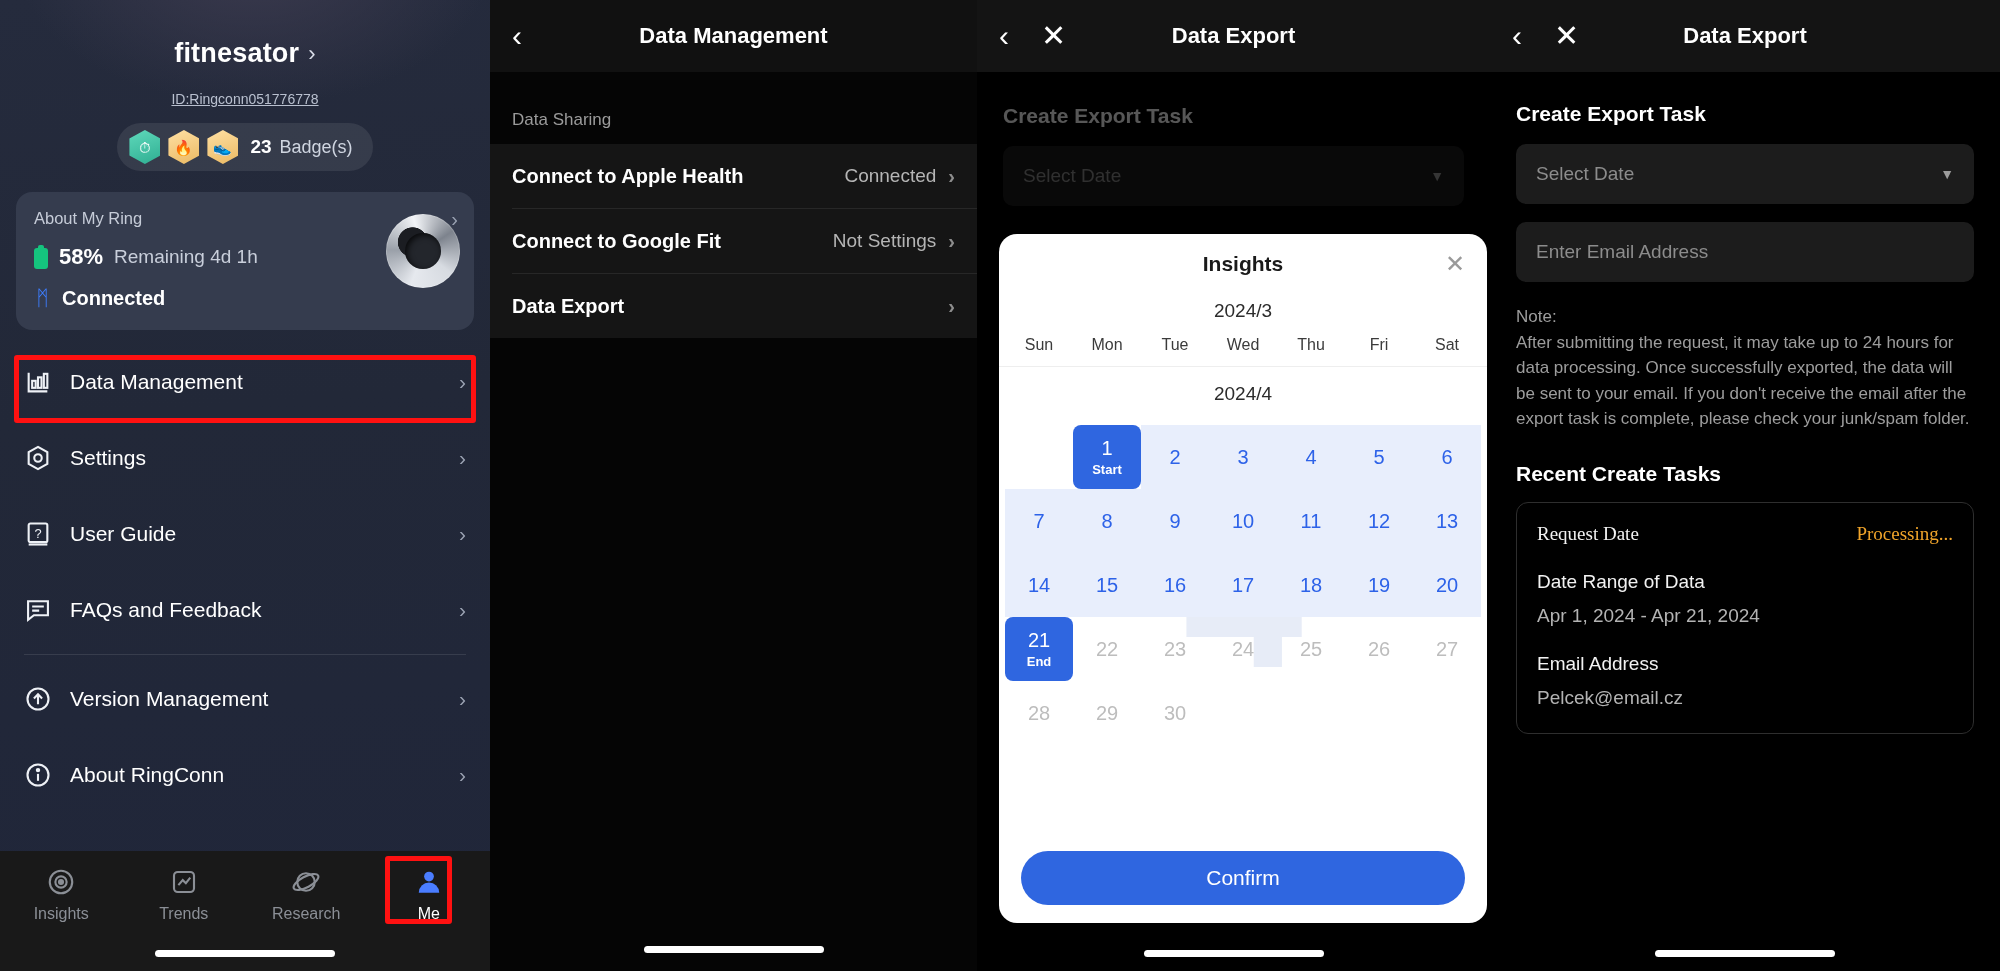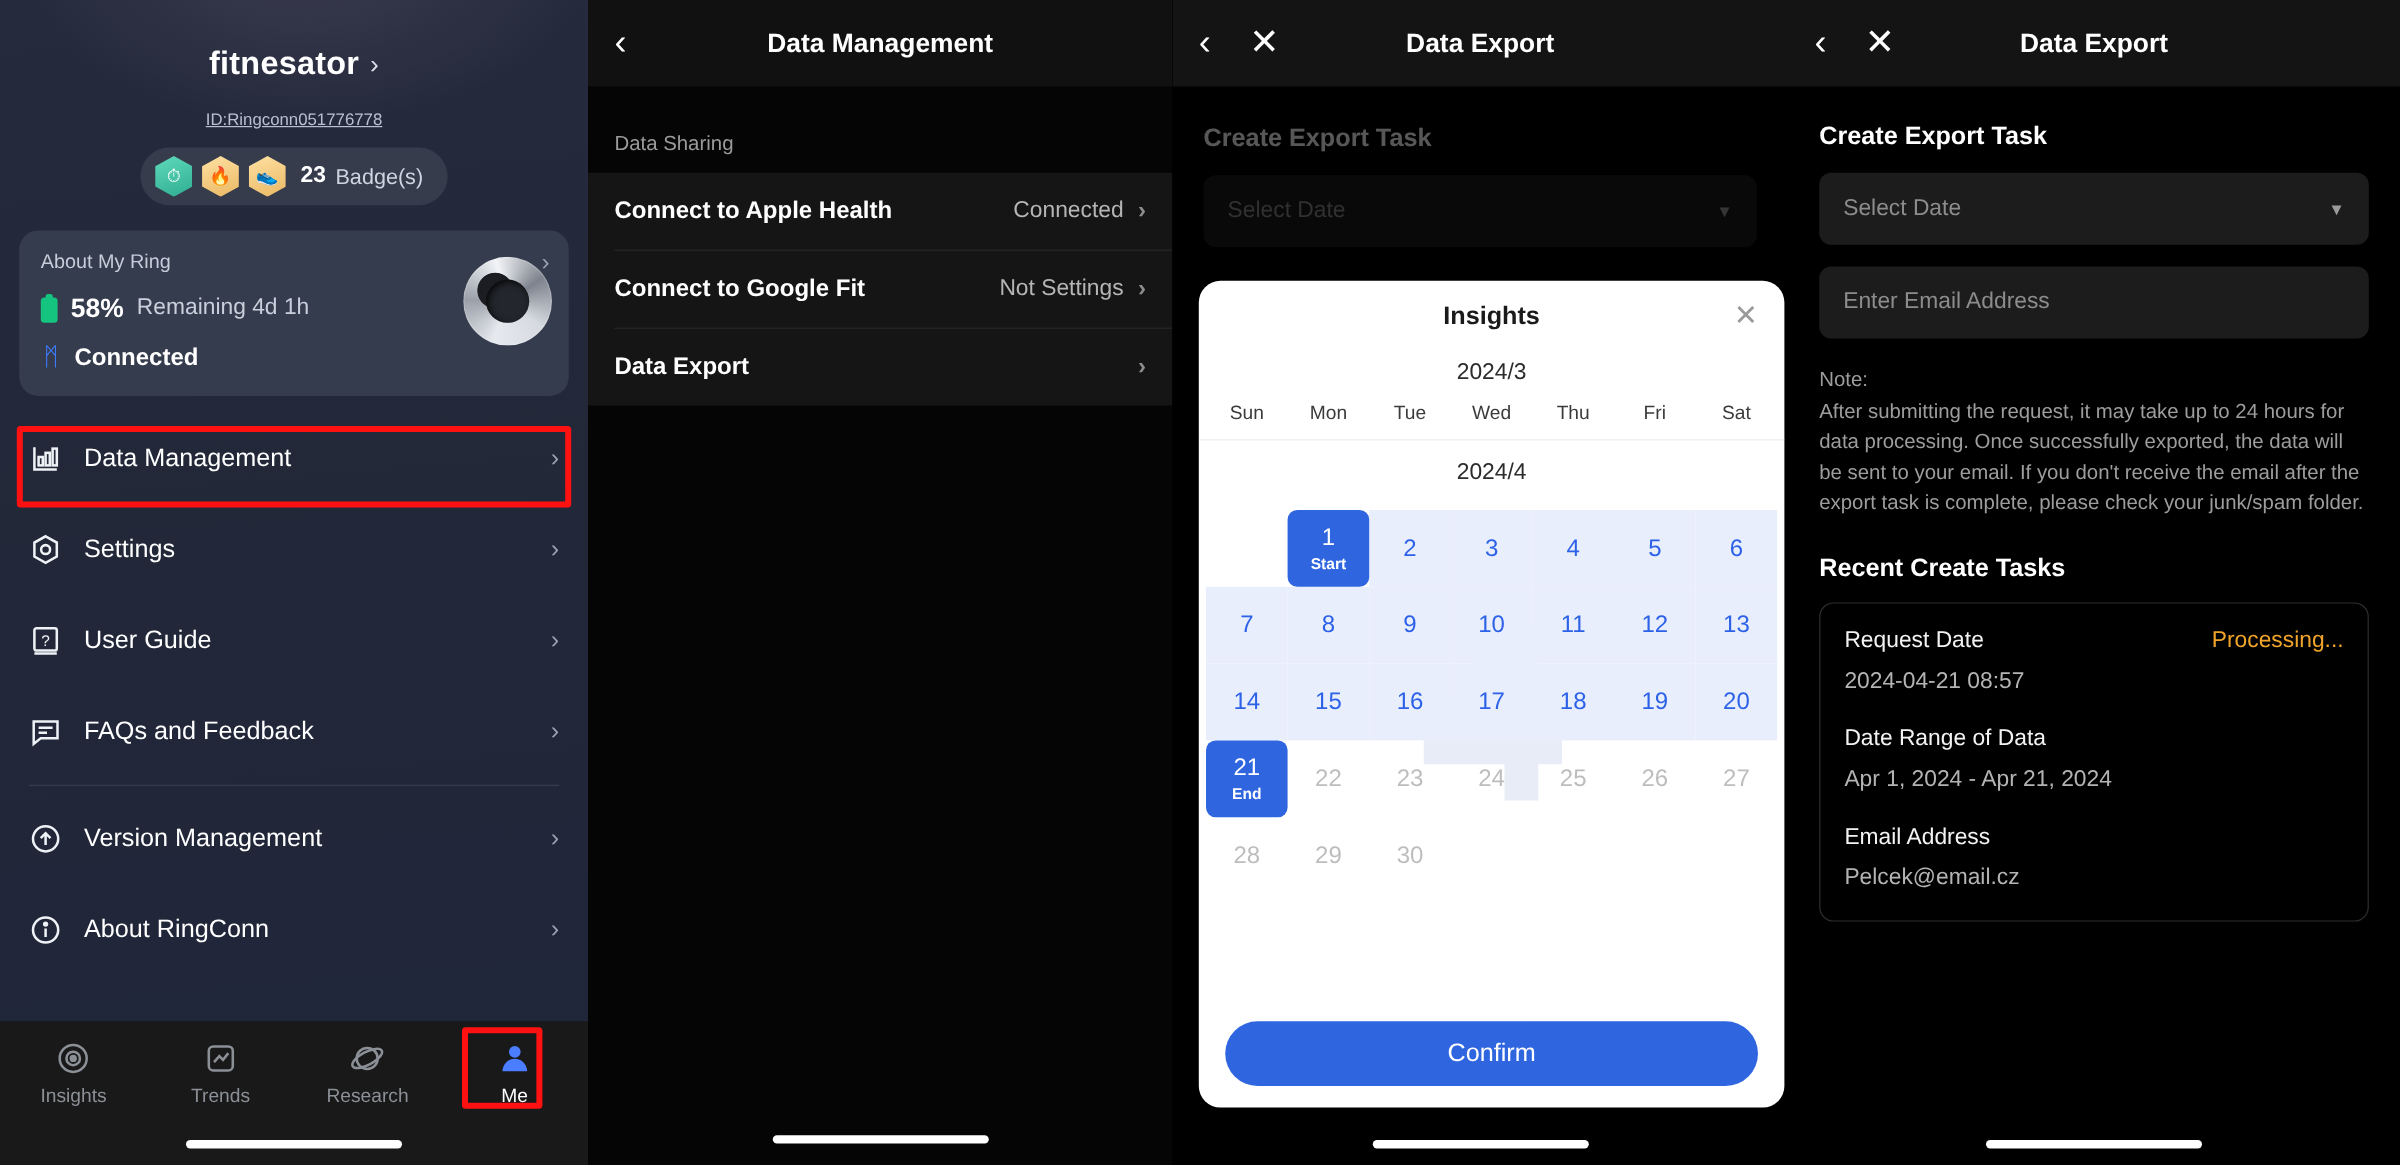--- a/index.html
+++ b/index.html
@@ -166,21 +166,21 @@
   .p4-nav .p4-title { position:absolute; left:0; right:0; text-align:center; font-size:22px; font-weight:700; }
   .p4-body { padding:0 26px; }
   .p4-sec-title { margin-top:30px; font-size:21px; font-weight:700; }
   .note { margin-top:22px; font-size:17px; line-height:1.5; color:#9d9d9d; }
   .export-btn {
     margin-top:26px; height:58px; border-radius:10px; background:#1a1a1a; color:#6a6a6a;
     display:flex; align-items:center; justify-content:center; font-size:21px;
   }
   .recent-title { margin-top:30px; font-size:21px; font-weight:700; }
   .task-card { margin-top:16px; border:1px solid #2e2e2e; border-radius:12px; padding:20px 20px 24px; }
-  .task-row1 { display:flex; align-items:flex-start; }
+  .task-row1 { display:flex; align-items:flex-start;font-family:Liberation Serif, serif; }
   .task-lab { font-size:19px; color:#f2f2f2; }
   .task-status { margin-left:auto; font-size:19px; color:#f0a42a; }
   .task-val { margin-top:12px; font-size:19px; color:#b3b3b3; }
   .task-lab2 { margin-top:26px; font-size:19px; color:#f2f2f2; }
   .p4-home { position:absolute; left:50%; transform:translateX(-50%); bottom:14px; width:180px; height:7px; border-radius:4px; background:#fff; }
 </style>
 </head>
 <body>
 
 <div class="screens">
@@ -506,21 +506,20 @@
       <div class="note">
         <div>Note:</div>
         <div>After submitting the request, it may take up to 24 hours for data processing. Once successfully exported, the data will be sent to your email. If you don't receive the email after the export task is complete, please check your junk/spam folder.</div>
       </div>
       <div class="recent-title">Recent Create Tasks</div>
       <div class="task-card">
         <div class="task-row1">
           <span class="task-lab">Request Date</span>
           <span class="task-status">Processing...</span>
         </div>
-        <div class="task-val">2024-04-21 08:57</div>
         <div class="task-lab2">Date Range of Data</div>
         <div class="task-val">Apr 1, 2024 - Apr 21, 2024</div>
         <div class="task-lab2">Email Address</div>
         <div class="task-val">Pelcek@email.cz</div>
       </div>
     </div>
     <div class="p4-home"></div>
   </div>
 
 </div>

